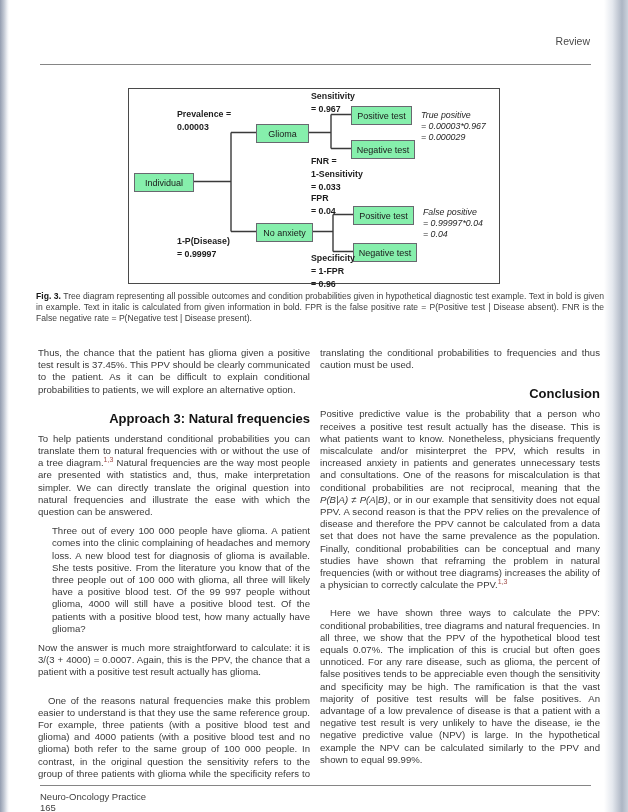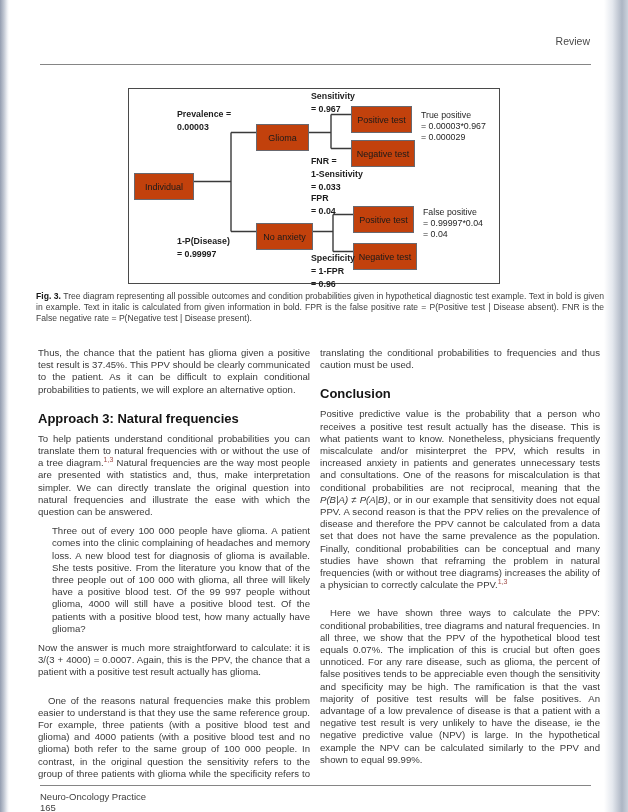--- a/index.html
+++ b/index.html
@@ -16,39 +16,39 @@
   .running-head { position:absolute; top:35px; right:38px; font-size:10.5px; color:#4a4a4a; }
   .head-rule { position:absolute; top:64px; left:40px; width:551px; height:1px; background:#858585; }
   .foot-rule { position:absolute; top:785px; left:40px; width:551px; height:1px; background:#858585; }
   .footer { position:absolute; top:791px; left:40px; width:551px; display:flex;
     justify-content:space-between; font-size:9.5px; color:#3f3f3f;flex-direction:column; }
 
   
   .fig { position:absolute; left:128px; top:88px; width:372px; height:196px;
     border:1.3px solid #4a4a4a; background:#fff; }
   .fig-lines { position:absolute; left:0; top:0; width:372px; height:196px; }
-  .node { position:absolute; height:27px; background:#c2410c; border:1px solid #68686f;
+  .node { position:absolute; height:19px; background:#86efac; border:1px solid #68686f;
     display:flex; align-items:center; justify-content:center; font-size:9px; color:#1a1a1a; }
   .flabel { position:absolute; font-weight:bold; font-size:8.8px; line-height:13px;
     white-space:pre-line; color:#1c1c1c; }
-  .fitalic { position:absolute; font-size:8.8px; line-height:11px;
+  .fitalic { position:absolute; font-style:italic; font-size:8.8px; line-height:11px;
     white-space:pre-line; color:#262626; }
 
   .caption { position:absolute; left:36px; top:291px; width:568px; font-size:8.6px;
     line-height:11px; color:#404040; text-align:justify; }
   .cap-label { font-weight:bold; color:#161616; }
 
   .col { position:absolute; top:347px; height:433px; overflow:hidden; font-size:9.6px;
     line-height:12.2px; text-align:justify; }
   .col-left { left:38px; width:272px; }
   .col-right { left:320px; width:280px; }
   .col p { margin:0; }
   .col p.indent { text-indent:10px;margin-top:16px; }
   .col h2 { font-size:13px; line-height:15px; color:#141414; margin:15px 0 7px 0;
-    text-align:left; font-weight:bold; }
+    text-align:right; font-weight:bold; }
   .quote { margin:7px 0; padding-left:14px; }
   sup.ref { font-size:7px; vertical-align:super; line-height:0; color:#9e4a44; cursor:pointer; }
   em.math { font-style:italic; }
 </style>
 </head>
 <body>
 
 <div class="page">
   <div class="edge-left"></div>
   <div class="edge-right"></div>

